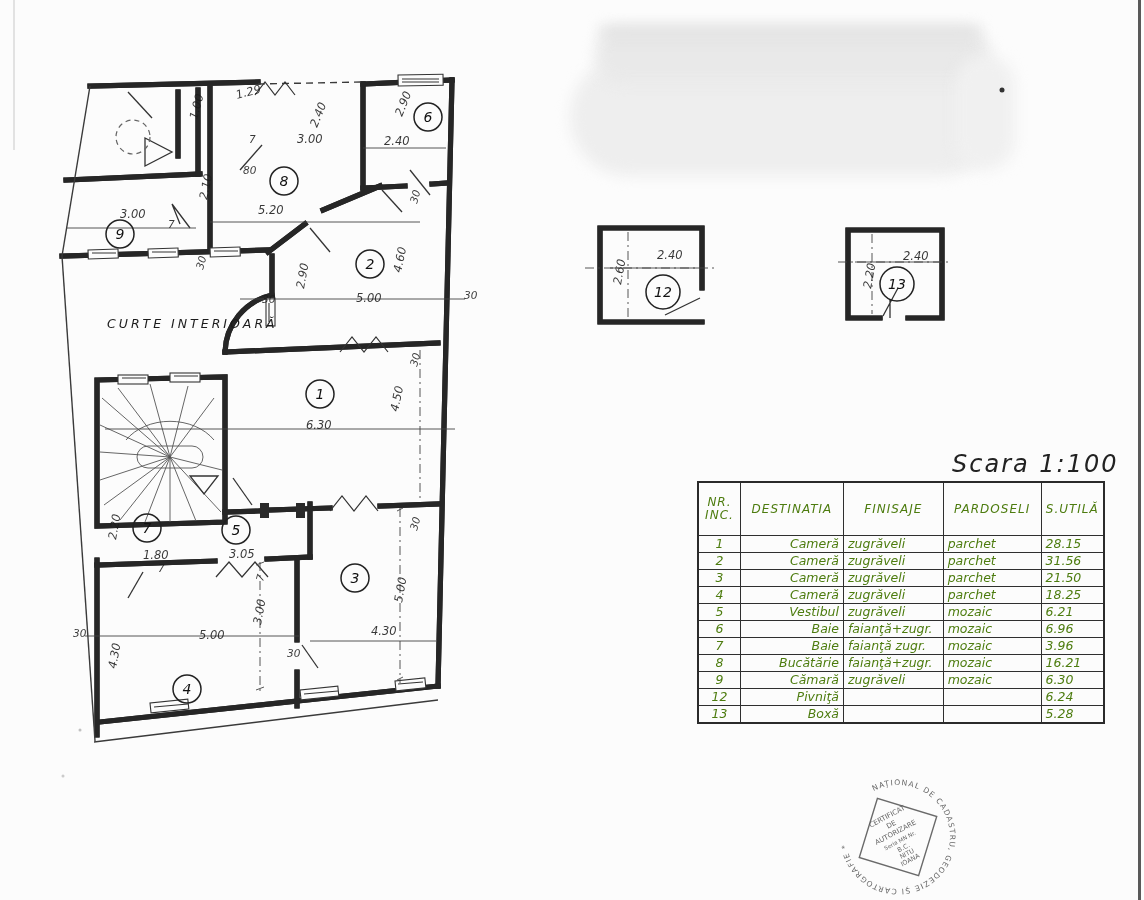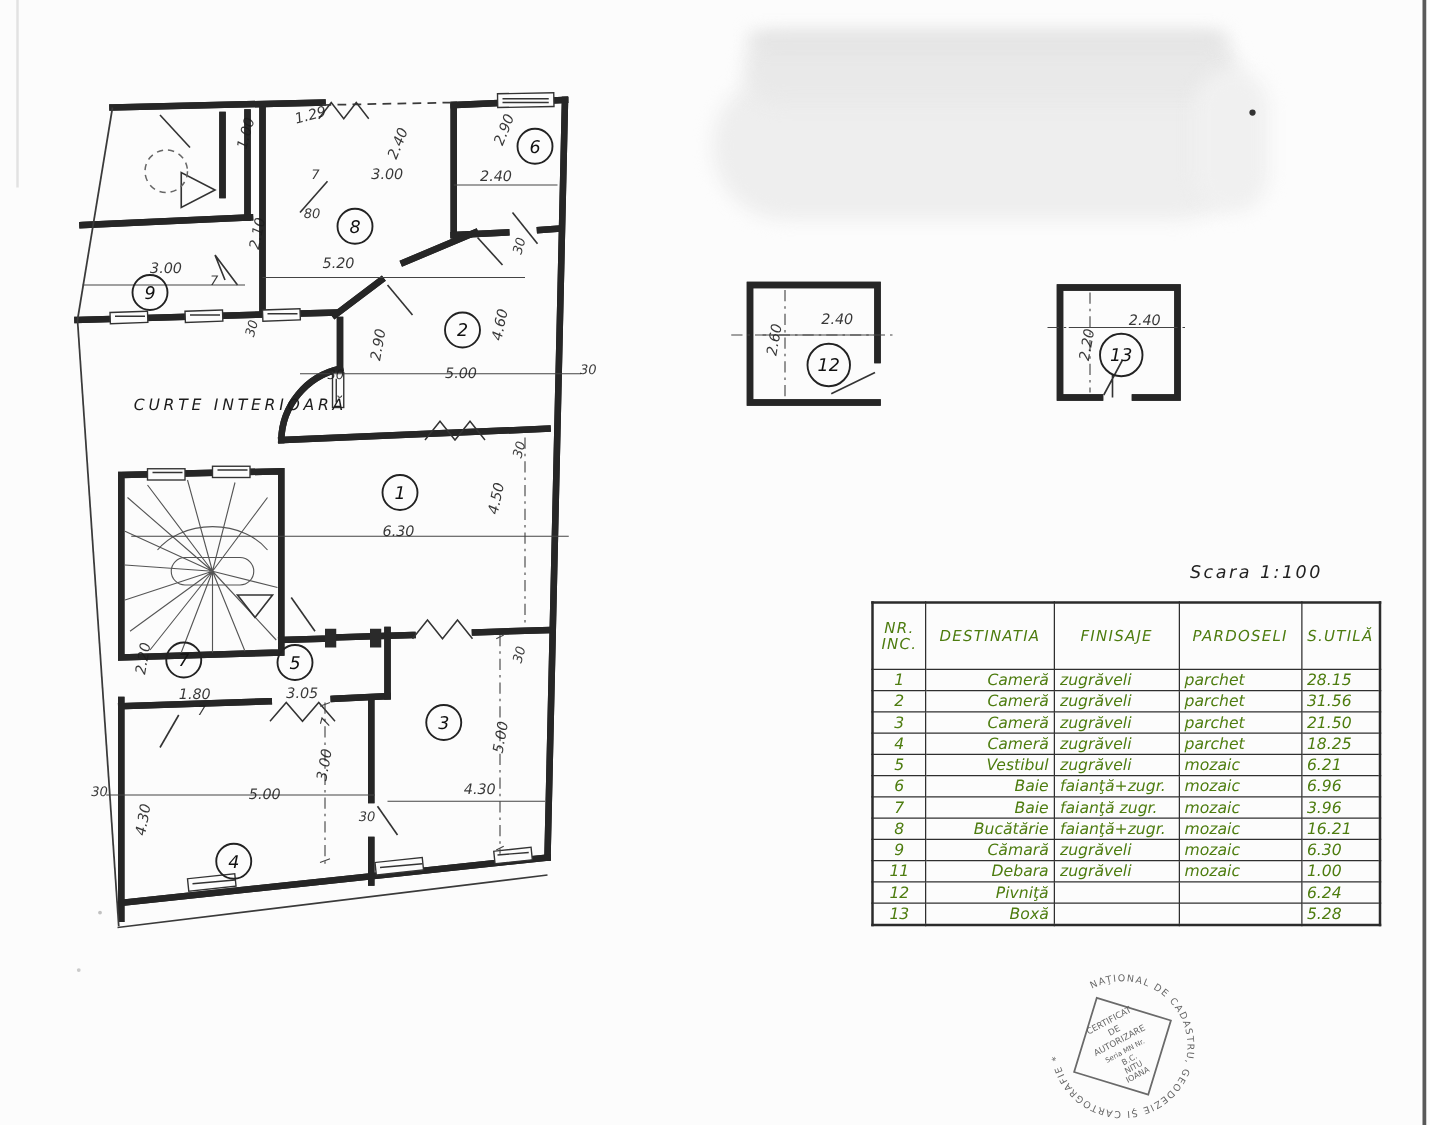--- a/index.html
+++ b/index.html
@@ -29,21 +29,21 @@
   #area-table th,#area-table td{border:1.5px solid #2f2f2f;padding:0 4px;
       font-weight:normal;font-size:12.5px;line-height:1.05;}
   #area-table th{height:52px;font-size:12px;letter-spacing:1px;white-space:pre-line;}
   #area-table td{height:16px;}
   #area-table td.c0{text-align:center;width:38px;}
   #area-table td.c1{width:110px;text-align:right;}
   #area-table td.c2{width:98px;}
   #area-table td.c3{width:104px;}
   #area-table td.c4{width:54px;text-align:left;}
   #scale-note{position:absolute;left:952px;top:450px;font-style:italic;
-      font-size:14px;color:#222;letter-spacing:2px;}
+      font-size:24px;color:#222;letter-spacing:2px;}
   .edge-right{position:absolute;left:1138px;top:0;width:3px;height:900px;
       background:#3c3c3c;opacity:.85;}
   .edge-left{position:absolute;left:13px;top:0;width:2px;height:150px;
       background:#e2e2e2;}
   #stamp-svg{position:absolute;left:795px;top:735px;}
   .stamp-t{fill:#5a5a5a;opacity:.92;}
 </style>
 </head>
 <body>
 
@@ -293,27 +293,20 @@
         <td class="c4">16.21</td>
       </tr>
       <tr>
         <td class="c0">9</td>
         <td class="c1">Cămară</td>
         <td class="c2">zugrăveli</td>
         <td class="c3">mozaic</td>
         <td class="c4">6.30</td>
       </tr>
       <tr>
-        <td class="c0">11</td>
-        <td class="c1">Debara</td>
-        <td class="c2">zugrăveli</td>
-        <td class="c3">mozaic</td>
-        <td class="c4">1.00</td>
-      </tr>
-      <tr>
         <td class="c0">12</td>
         <td class="c1">Pivniţă</td>
         <td class="c2"></td>
         <td class="c3"></td>
         <td class="c4">6.24</td>
       </tr>
       <tr>
         <td class="c0">13</td>
         <td class="c1">Boxă</td>
         <td class="c2"></td>

